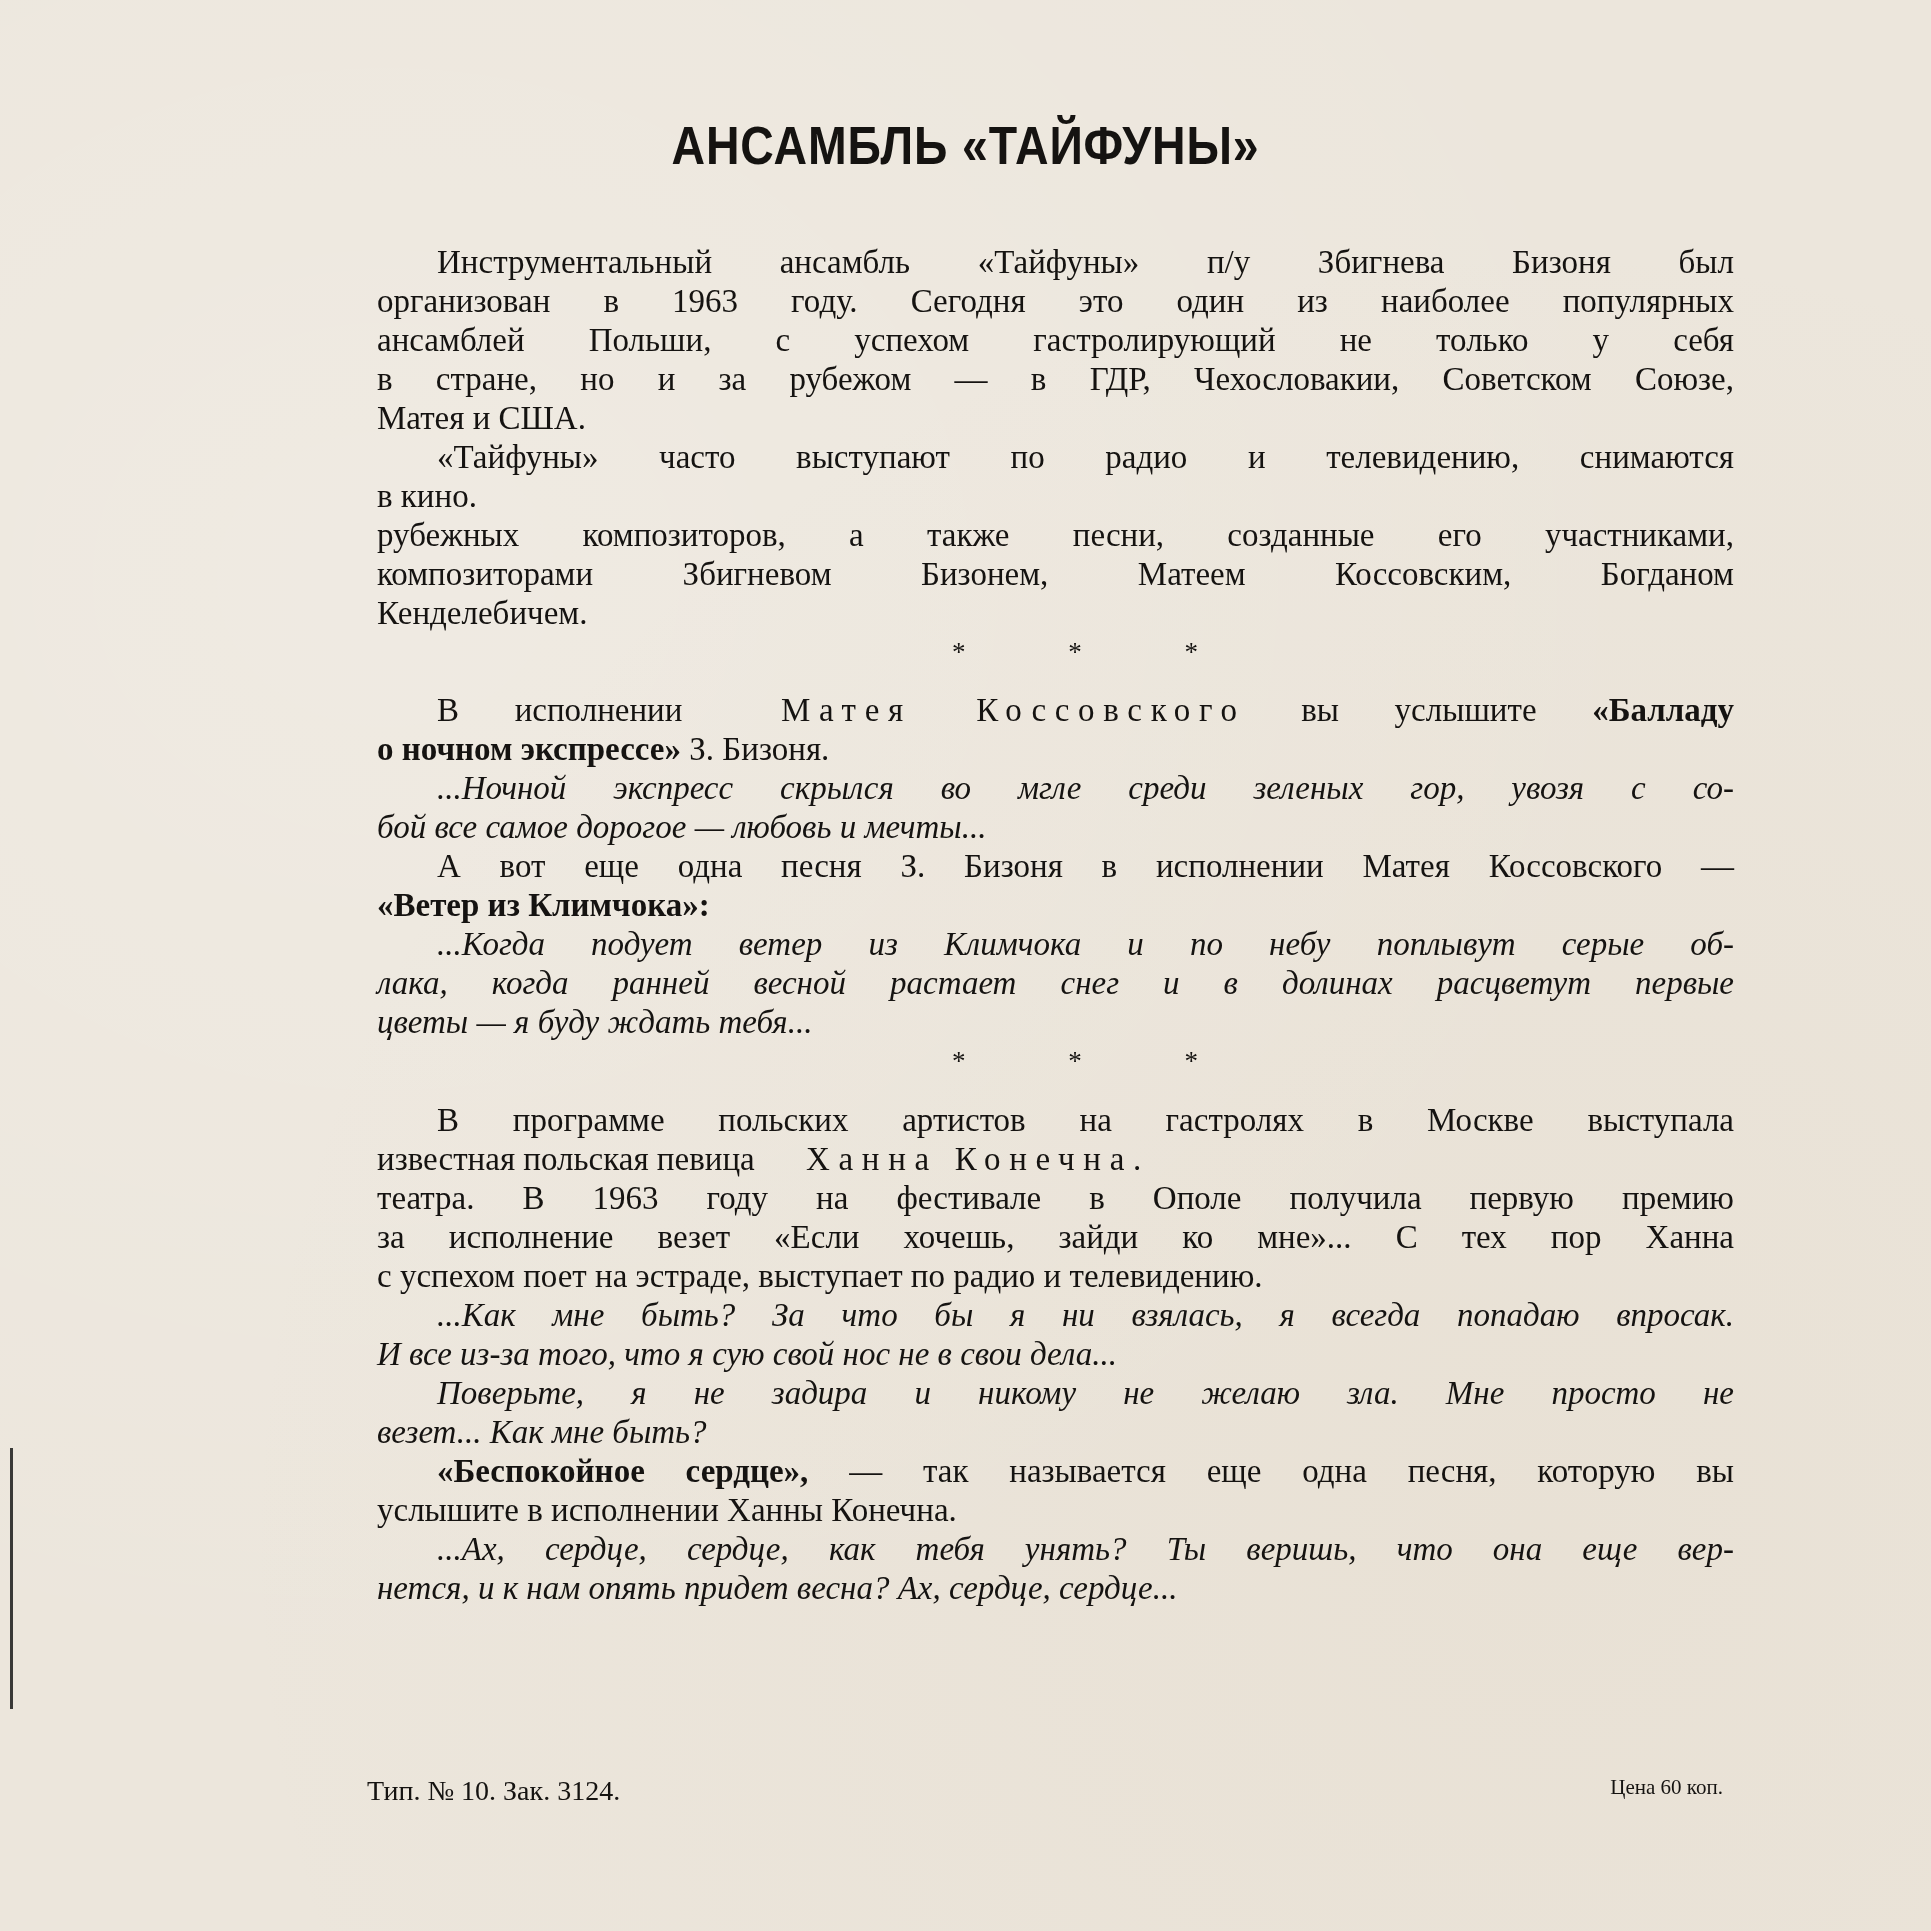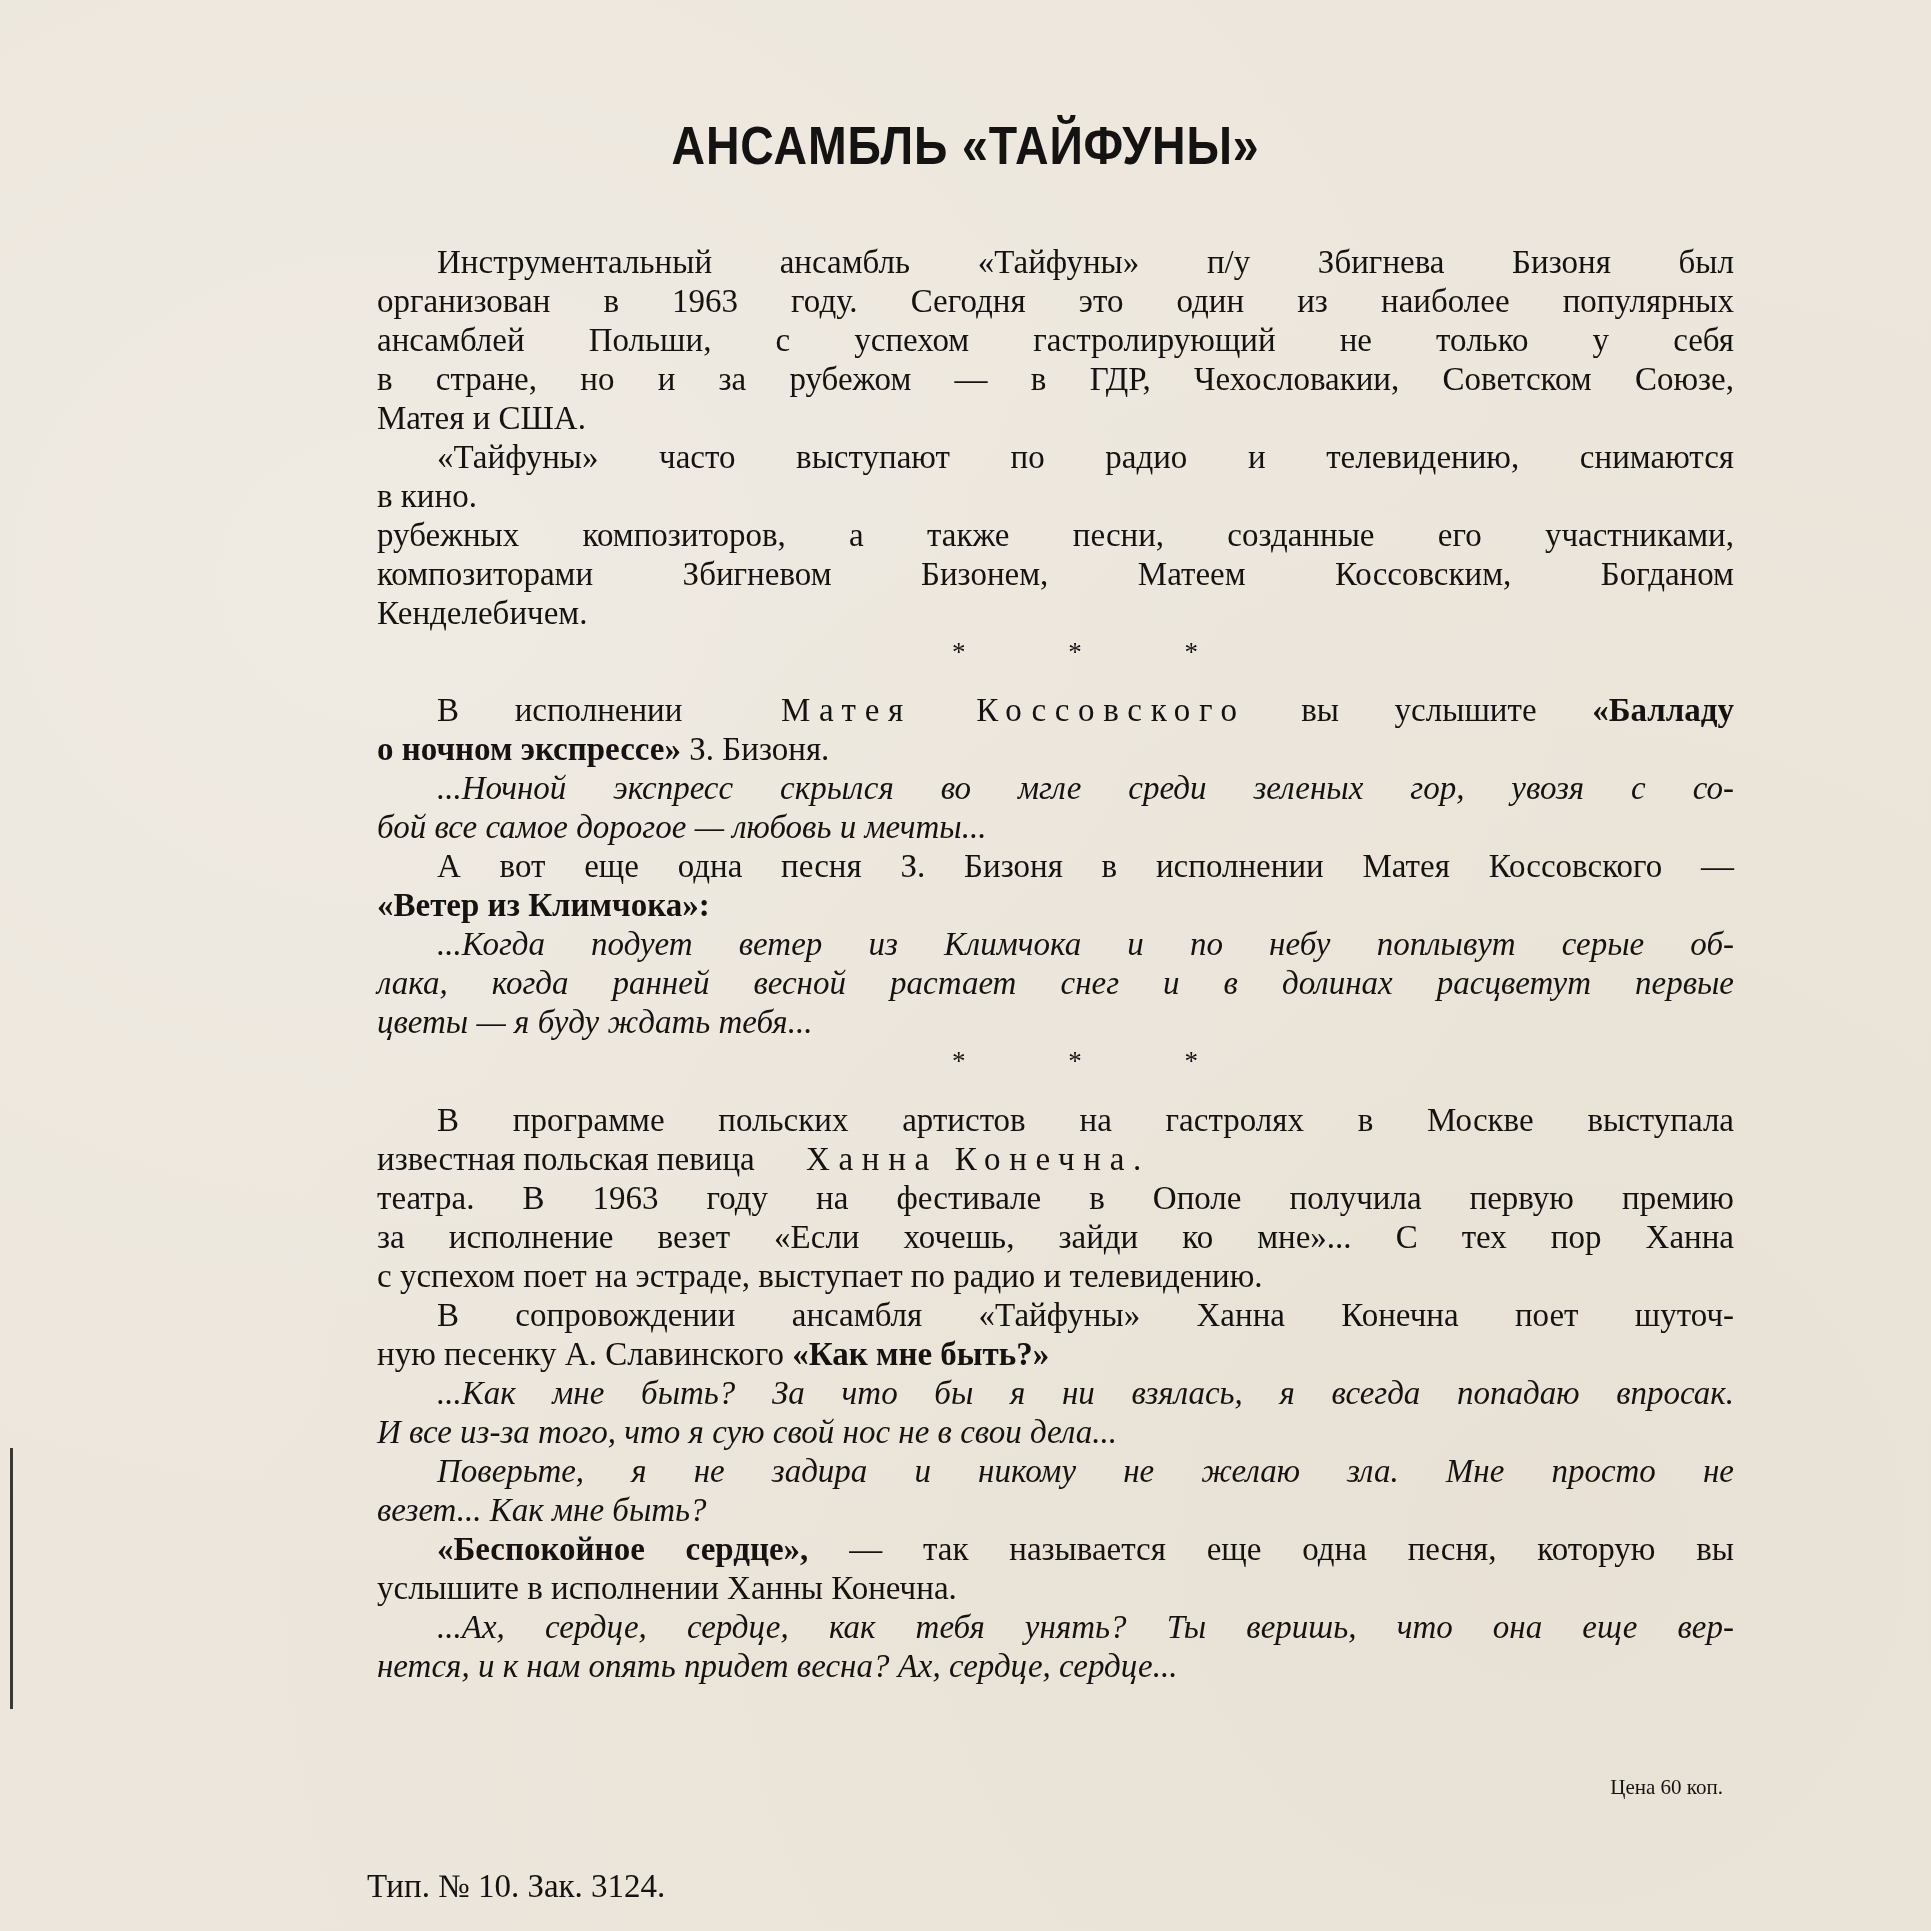--- a/index.html
+++ b/index.html
@@ -74,22 +74,22 @@
       display: block;
       height: 39px;
       text-align: center;
       letter-spacing: 48px;
       font-size: 27px;
       padding-left: 87px;
     }
     .footer-left {
       position: absolute;
       left: 367px;
-      top: 1868px;
-      font-size: 33px;
+      top: 1775px;
+      font-size: 28px;
     }
     .footer-right {
       position: absolute;
       right: 208px;
       top: 1775px;
       font-size: 21px;
       margin-left: 14px;
     }
   </style>
 </head>
@@ -163,27 +163,20 @@
       <span class="spaced">Ханна Конечна.</span>
     </span>
   </div>
 
   <div>
     <span class="line">театра. В 1963 году на фестивале в Ополе получила первую премию</span>
     <span class="line">за исполнение везет «Если хочешь, зайди ко мне»... С тех пор Ханна</span>
     <span class="line last">с успехом поет на эстраде, выступает по радио и телевидению.</span>
   </div>
 
-  <div>
-    <span class="line indent">В сопровождении ансамбля «Тайфуны» Ханна Конечна поет шуточ-</span>
-    <span class="line last">
-      <span>ную песенку А. Славинского</span>
-      <span class="bold">«Как мне быть?»</span>
-    </span>
-  </div>
 
   <div class="italic">
     <span class="line indent">...Как мне быть? За что бы я ни взялась, я всегда попадаю впросак.</span>
     <span class="line last">И все из-за того, что я сую свой нос не в свои дела...</span>
     <span class="line indent">Поверьте, я не задира и никому не желаю зла. Мне просто не</span>
     <span class="line last">везет... Как мне быть?</span>
   </div>
 
   <div>
     <span class="line indent">

